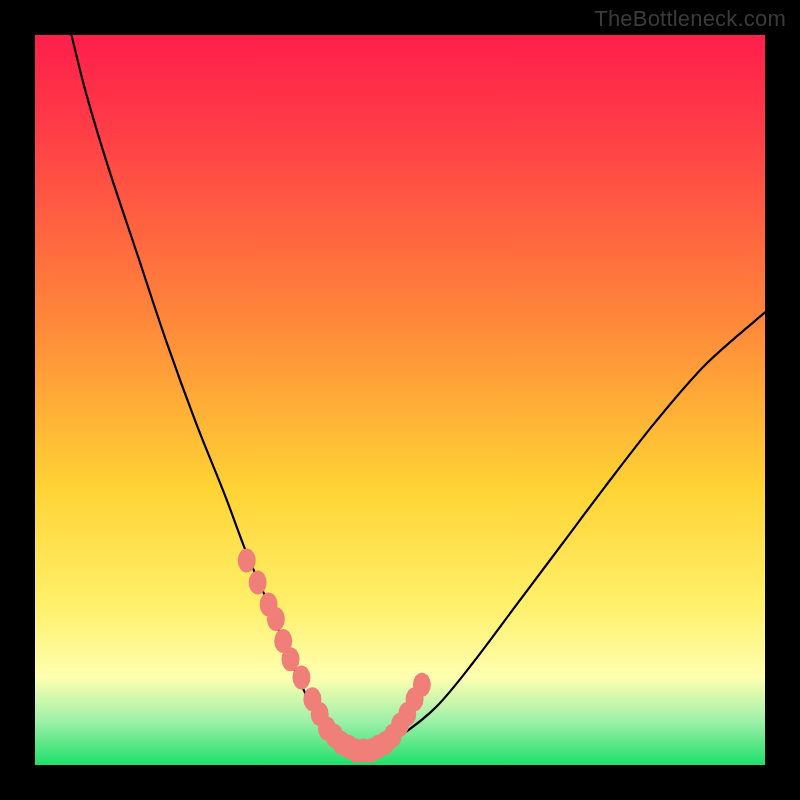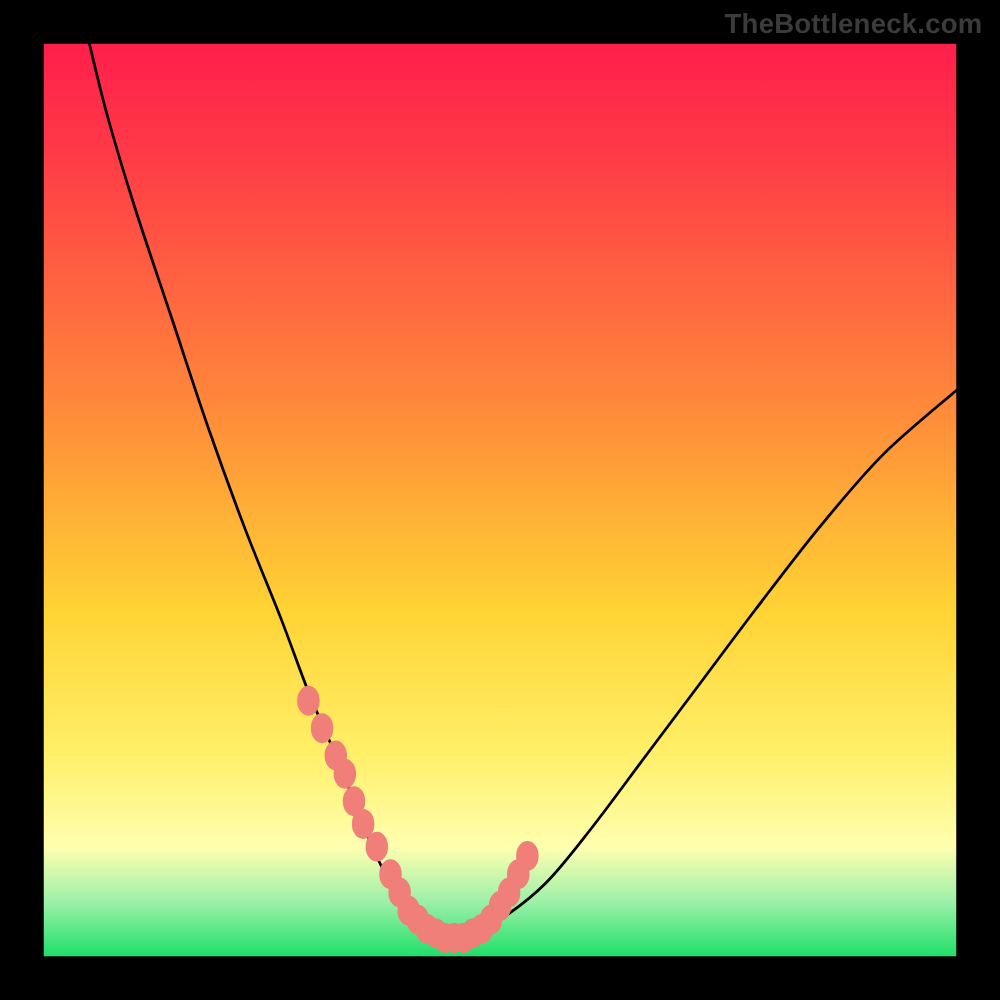--- a/index.html
+++ b/index.html
@@ -34,21 +34,21 @@
       var(--c-mint) 94%,
       var(--c-green) 100%
     );
   }
   .watermark {
     position: absolute;
     top: 6px;
     right: 14px;
     color: #3b3b3b;
     font-size: 22px;
-    font-weight: 700;
+    font-weight: 400;
     letter-spacing: 0.2px;
     user-select: none;
   }
   svg.curve {
     position: absolute;
     inset: 0;
     width: 100%;
     height: 100%;
     overflow: visible;
   }

